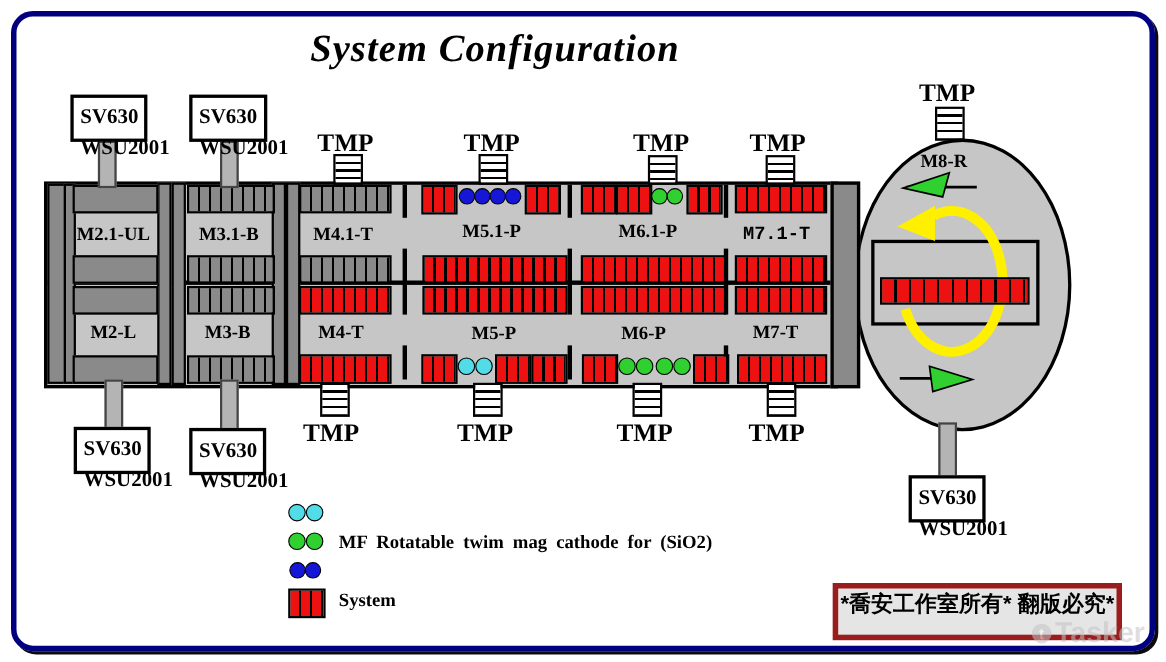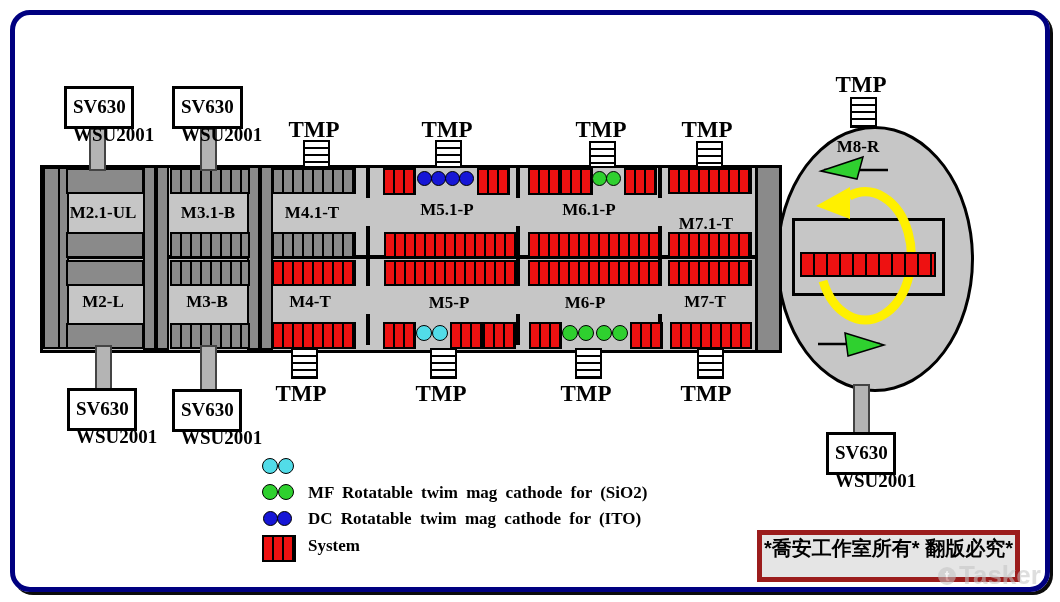--- a/index.html
+++ b/index.html
@@ -47,20 +47,21 @@
   #watermark .wm-circle{width:18px;height:18px;border-radius:50%;background:#c4c4c4;color:#fff;
              font-size:14px;display:flex;align-items:center;justify-content:center;}
 </style>
 </head>
 <body>
 
 <div id="page">
 
   <div id="frame" class="abs"></div>
 
+  <div id="title" class="abs">System Configuration</div>
 
   <div id="ellipse" class="abs"></div>
   <div id="carrier-rect" class="abs"></div>
 
   <svg id="svg-layer" class="abs" width="1060" height="602">
     <g>
       <line x1="824" y1="170" x2="888" y2="170" stroke="#000" stroke-width="2.5"></line>
       <polygon points="821,171 863,157 857,179" fill="#2FD02F" stroke="#000" stroke-width="1.5"></polygon>
     </g>
     <g>
@@ -152,21 +153,21 @@
   <div class="abs mod-label" style="left:55px;top:203px;">M2.1-UL</div>
   <div class="abs mod-label" style="left:55px;top:292px;">M2-L</div>
   <div class="abs mod-label" style="left:160px;top:203px;">M3.1-B</div>
   <div class="abs mod-label" style="left:159px;top:292px;">M3-B</div>
   <div class="abs mod-label" style="left:264px;top:203px;">M4.1-T</div>
   <div class="abs mod-label" style="left:262px;top:292px;">M4-T</div>
   <div class="abs mod-label" style="left:399px;top:200px;">M5.1-P</div>
   <div class="abs mod-label" style="left:401px;top:293px;">M5-P</div>
   <div class="abs mod-label" style="left:541px;top:200px;">M6.1-P</div>
   <div class="abs mod-label" style="left:537px;top:293px;">M6-P</div>
-  <div class="abs mod-label" style="left:658px;top:214px;">M7.1-T</div>
+  <div class="abs mod-label" style="left:658px;top:204px;font-family:Liberation Mono, monospace;">M7.1-T</div>
   <div class="abs mod-label" style="left:657px;top:292px;">M7-T</div>
 
   <div class="abs tmp-label" style="left:282px;top:117px;">TMP</div>
   <div class="abs flange" style="left:303px;top:140px;width:23px;height:24px;"></div>
   <div class="abs tmp-label" style="left:415px;top:117px;">TMP</div>
   <div class="abs flange" style="left:435px;top:140px;width:23px;height:24px;"></div>
   <div class="abs tmp-label" style="left:569px;top:117px;">TMP</div>
   <div class="abs flange" style="left:589px;top:141px;width:23px;height:23px;"></div>
   <div class="abs tmp-label" style="left:675px;top:117px;">TMP</div>
   <div class="abs flange" style="left:696px;top:141px;width:23px;height:23px;"></div>
@@ -210,21 +211,20 @@
 
   <div class="abs dot dot-cyan" style="left:262px;top:458px;width:14px;height:14px;"></div>
   <div class="abs dot dot-cyan" style="left:278px;top:458px;width:14px;height:14px;"></div>
 
   <div class="abs dot dot-green" style="left:262px;top:484px;width:14px;height:14px;"></div>
   <div class="abs dot dot-green" style="left:278px;top:484px;width:14px;height:14px;"></div>
   <div class="abs legend-text" style="left:308px;top:483px;text-align:center;">MF Rotatable twim mag cathode for (SiO2)</div>
 
   <div class="abs dot dot-blue" style="left:263px;top:511px;width:13px;height:13px;"></div>
   <div class="abs dot dot-blue" style="left:277px;top:511px;width:13px;height:13px;"></div>
-  <div class="abs legend-text" style="left:308px;top:509px;">DC Rotatable twim mag cathode for (ITO)</div>
 
   <div class="abs heater-block" style="left:262px;top:535px;width:30px;height:23px;"></div>
   <div class="abs legend-text" style="left:308px;top:536px;">System</div>
 
   <div id="copyright" class="abs">
     <span>*喬安工作室所有* 翻版必究*</span>
   </div>
 
   <div id="watermark" class="abs">
     <span class="wm-circle">t</span>

